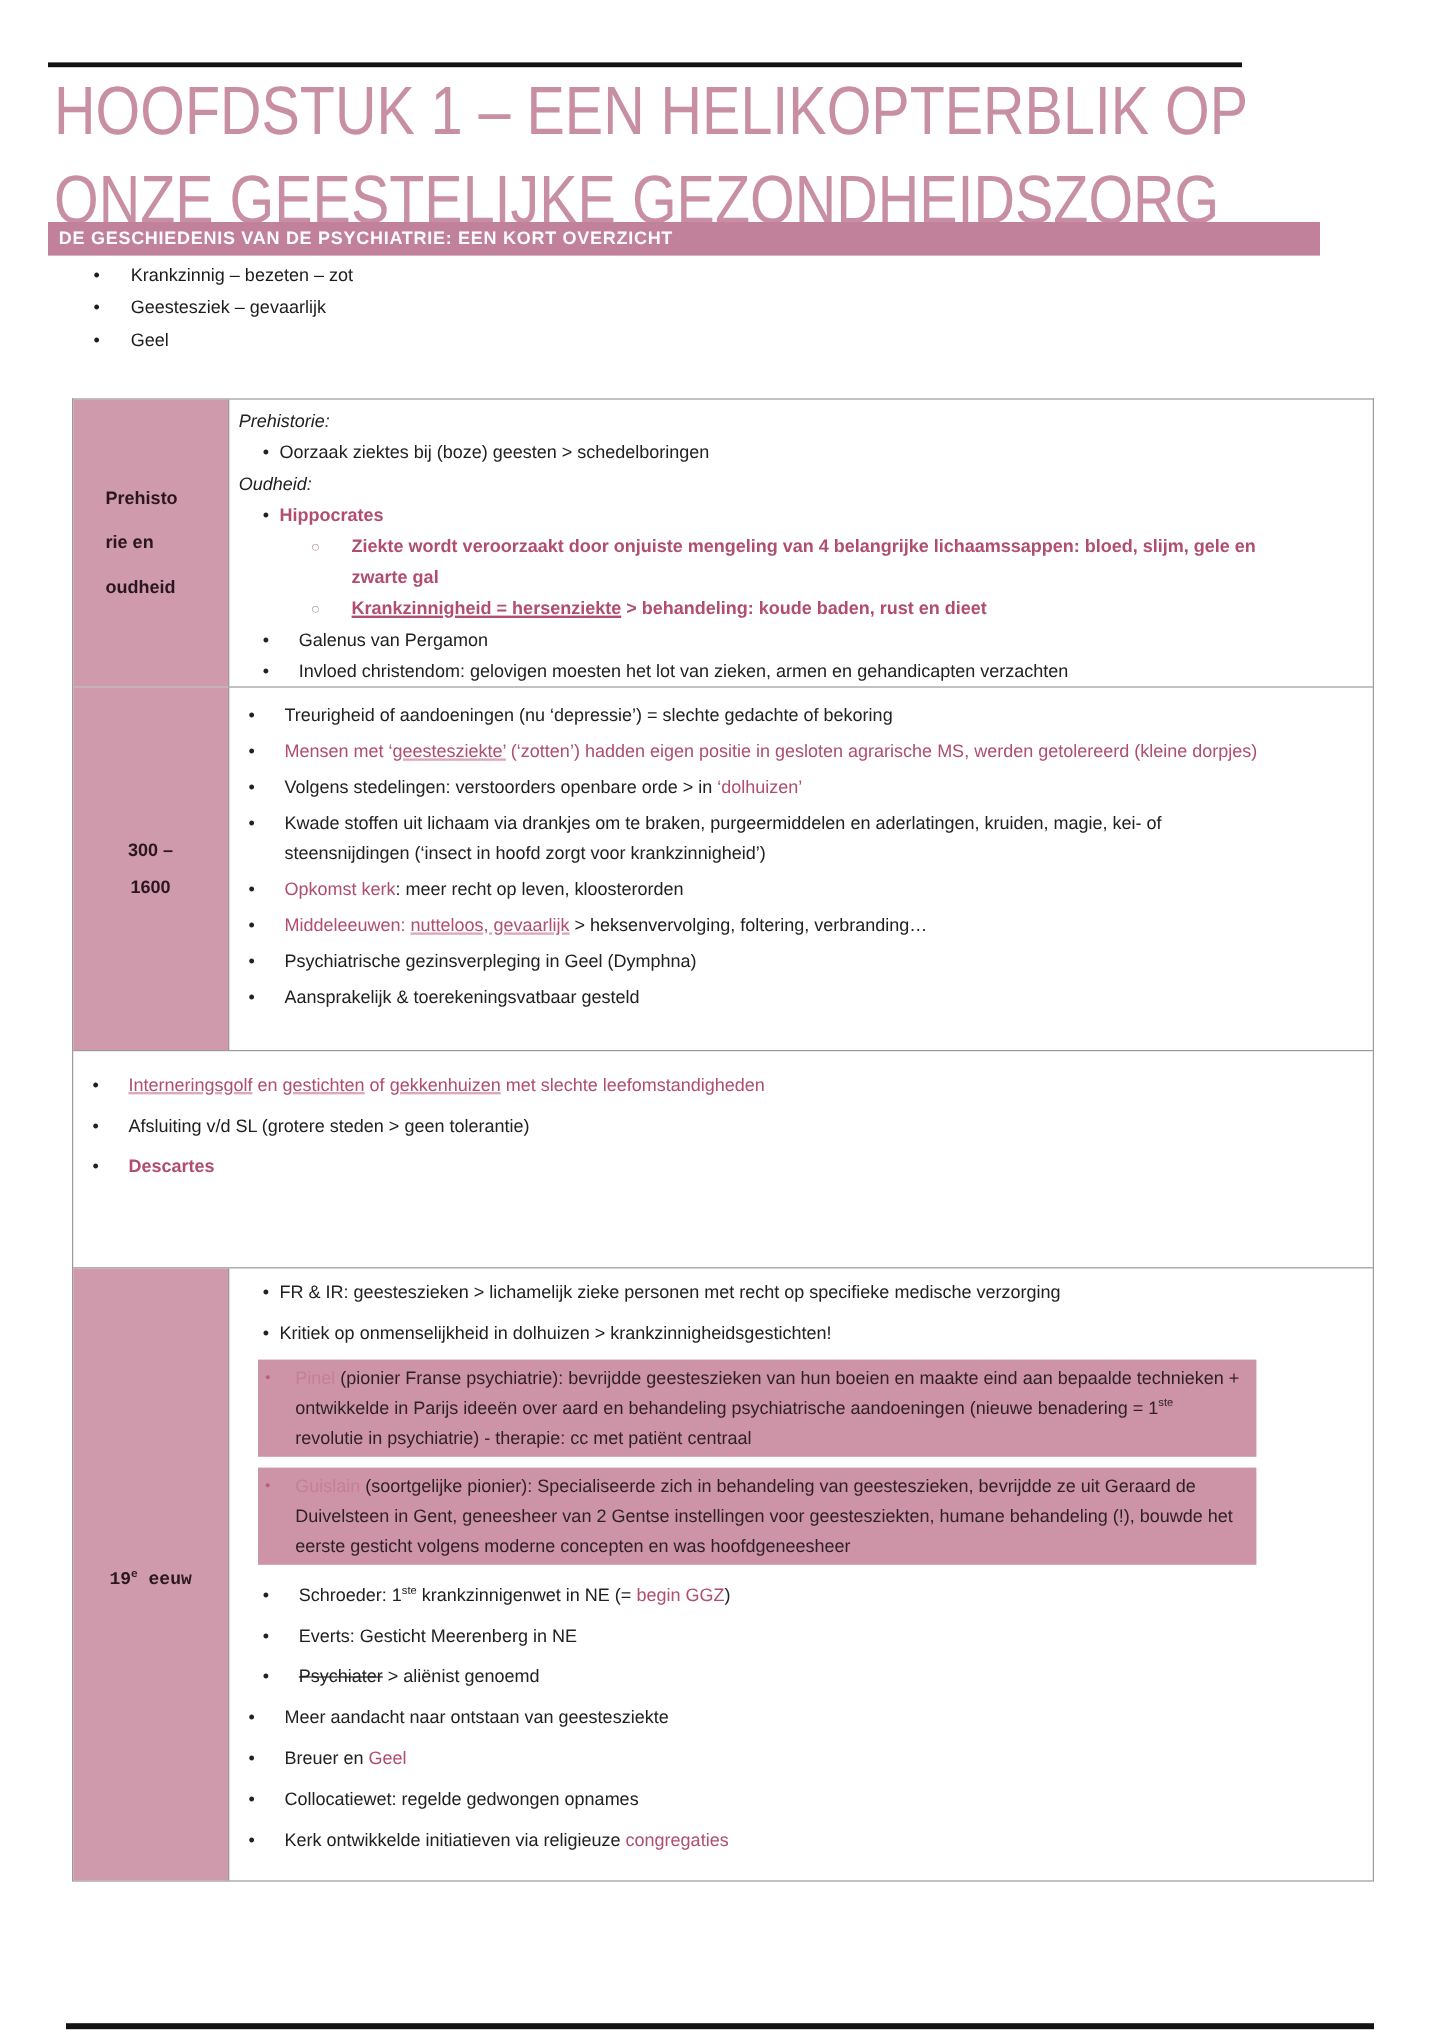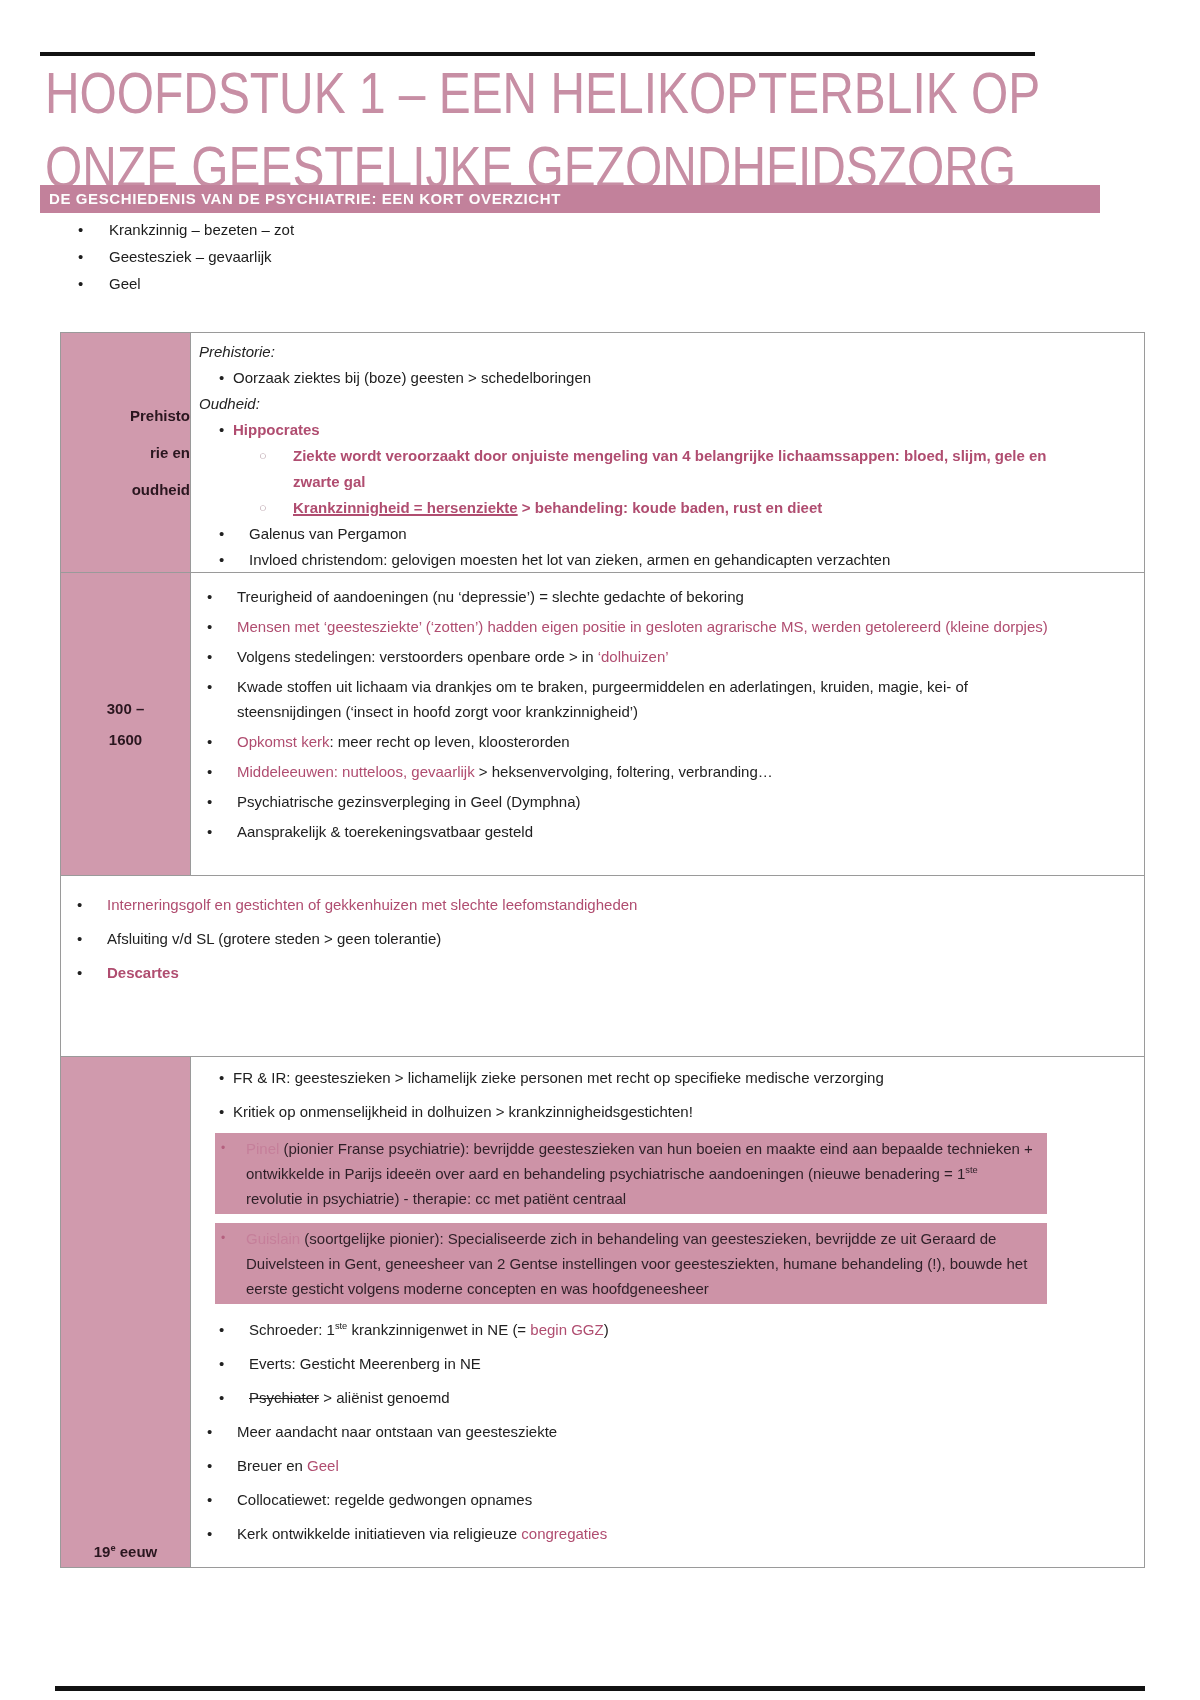--- a/index.html
+++ b/index.html
@@ -48,23 +48,23 @@
   .row-1{height:303px;}
   .row-2{height:181px;}
   .row-3{height:511px;}
 
   .period{
     width:130px;flex:none;background:var(--cell);border-right:1px solid var(--border);
     display:flex;flex-direction:column;justify-content:center;align-items:center;
     font-size:15px;font-weight:bold;color:#2a161f;box-sizing:border-box;
   }
   .pline{line-height:31px;}
-  .row-0 .period{align-items:flex-end;padding-left:27px;}
+  .row-0 .period{align-items:flex-start;padding-left:27px;}
   .row-0 .pline{line-height:37px;}
-  .row-3 .period{justify-content:flex-end;padding-top:8px;}
+  .row-3 .period{justify-content:center;padding-top:8px;font-family:Liberation Mono, monospace;}
 
   .content{flex:1;box-sizing:border-box;padding:6px 95px 0 0;min-width:0;}
   .row-1 .content{padding-top:11px;}
   .row-2 .content{padding-top:16px;}
   .row-3 .content{padding-top:8px;}
 
   .item{display:flex;font-size:15px;line-height:26px;margin:0;}
   .row-1 .item{line-height:25px;margin-bottom:5px;}
   .row-2 .item{line-height:25px;margin-bottom:9px;}
   .row-3 .item{line-height:25px;margin-bottom:9px;}
@@ -87,21 +87,21 @@
 
   
   .s-pink{color:var(--accent);}
   .s-pinkbold{color:var(--accent);font-weight:bold;}
   .s-pinkboldul{
     color:var(--accent);font-weight:bold;
     text-decoration:underline;text-decoration-color:var(--accent);text-decoration-thickness:1.5px;
   }
   .s-pinkul{
     color:var(--accent);
-    text-decoration-color:#dcaabb;text-decoration-thickness:2px;margin-top:19px;
+    text-decoration:underline;text-decoration-color:#dcaabb;text-decoration-thickness:2px;margin-top:19px;
   }
   .s-strike{text-decoration:line-through;}
   .s-name{color:var(--name);}
   .s-sup{font-size:0.62em;vertical-align:super;line-height:0;}
 </style>
 </head>
 <body>
 
 <div id="top-rule" class="rule"></div>
 

